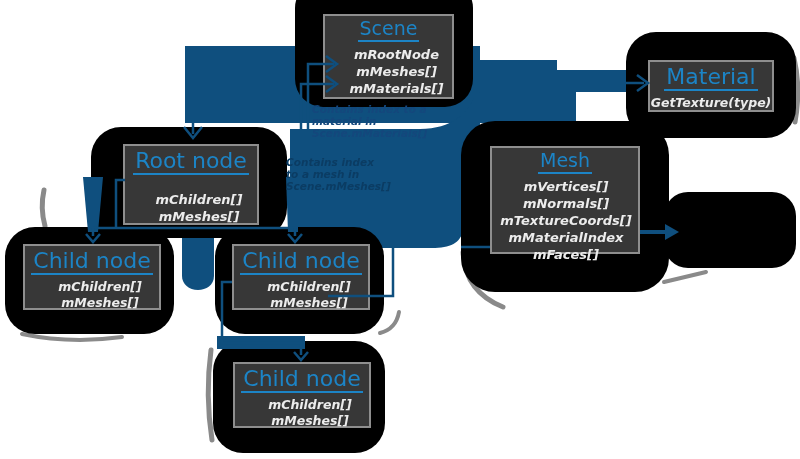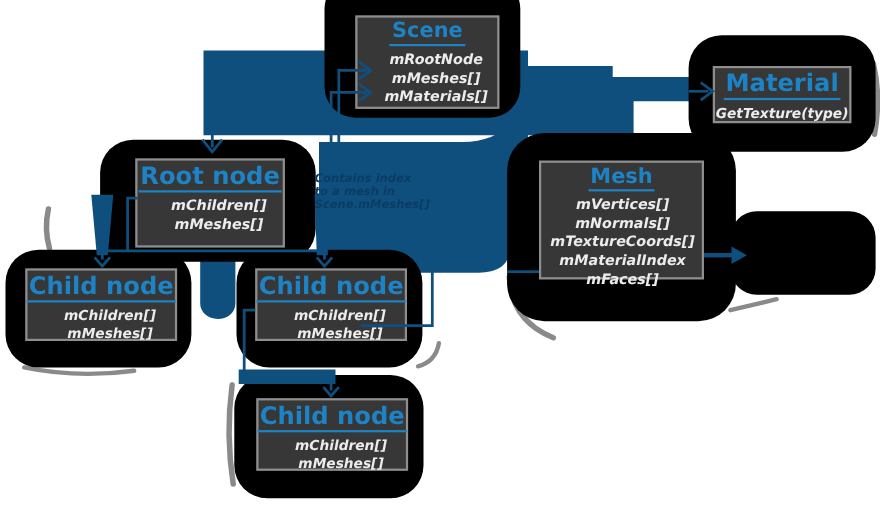--- a/index.html
+++ b/index.html
@@ -8,21 +8,21 @@
     font-family:"DejaVu Sans","Liberation Sans",sans-serif;background:#fff;
   }
   .layer{position:absolute;left:0;top:0;width:800px;height:459px;pointer-events:none;}
   .box{
     position:absolute;box-sizing:border-box;
     background:#373737;border:2px solid #8e8e8e;
     display:flex;flex-direction:column;align-items:center;
     z-index:3;
   }
   .box .title{
-    font-weight:bold;color:#1c84c6;line-height:1.05;
+    font-weight:normal;color:#1c84c6;line-height:1.05;
     border-bottom:2px solid #1c84c6;margin:3px 0 4px 0;padding:0 2px 1px 2px;
     white-space:nowrap;
   }
   .fields{width:100%;box-sizing:border-box;text-align:center;}
   .field{
     font-weight:bold;font-style:italic;color:#ececec;white-space:nowrap;
   }
   .t19{font-size:19px;} .t17{font-size:22px;} .t15{font-size:15px;}
   .f13 .field{font-size:13px;line-height:17px;}
   .f12 .field{font-size:12.5px;line-height:15.5px;}
@@ -96,21 +96,21 @@
     <div class="fields pl14">
       <div class="field">mVertices[]</div>
       <div class="field">mNormals[]</div>
       <div class="field">mTextureCoords[]</div>
       <div class="field">mMaterialIndex</div>
       <div class="field">mFaces[]</div>
     </div>
   </div>
 
 
-  <div class="box f13" style="left:123px;top:144px;width:136px;height:81px;">
+  <div class="box f13" style="left:123px;top:144px;width:136px;height:81px;gap:12px;">
     <div class="title t17">Root node</div>
     <div class="fields pl16">
       <div class="field">mChildren[]</div>
       <div class="field">mMeshes[]</div>
     </div>
   </div>
 
   <div class="box f12" style="left:23px;top:244px;width:138px;height:66px;">
     <div class="title t17">Child node</div>
     <div class="fields pl16">
@@ -183,15 +183,16 @@
         <path d="M328,296 H393 V246"></path>
       </g>
 
       <g>
         <path d="M640,232 H666" stroke-width="4"></path>
       </g>
     </g>
     <polygon points="665,224 665,240 679,232" fill="#0f4f7e"></polygon>
   </svg>
 
+  <div class="ann ann1" style="left:312px;top:104px;width:152px;">Contains index to a material in Scene.mMaterials[]</div>
   <div class="ann ann2" style="left:286px;top:157px;width:96px;">Contains index to a mesh in Scene.mMeshes[]</div>
 
 </div>
 
 </body></html>

